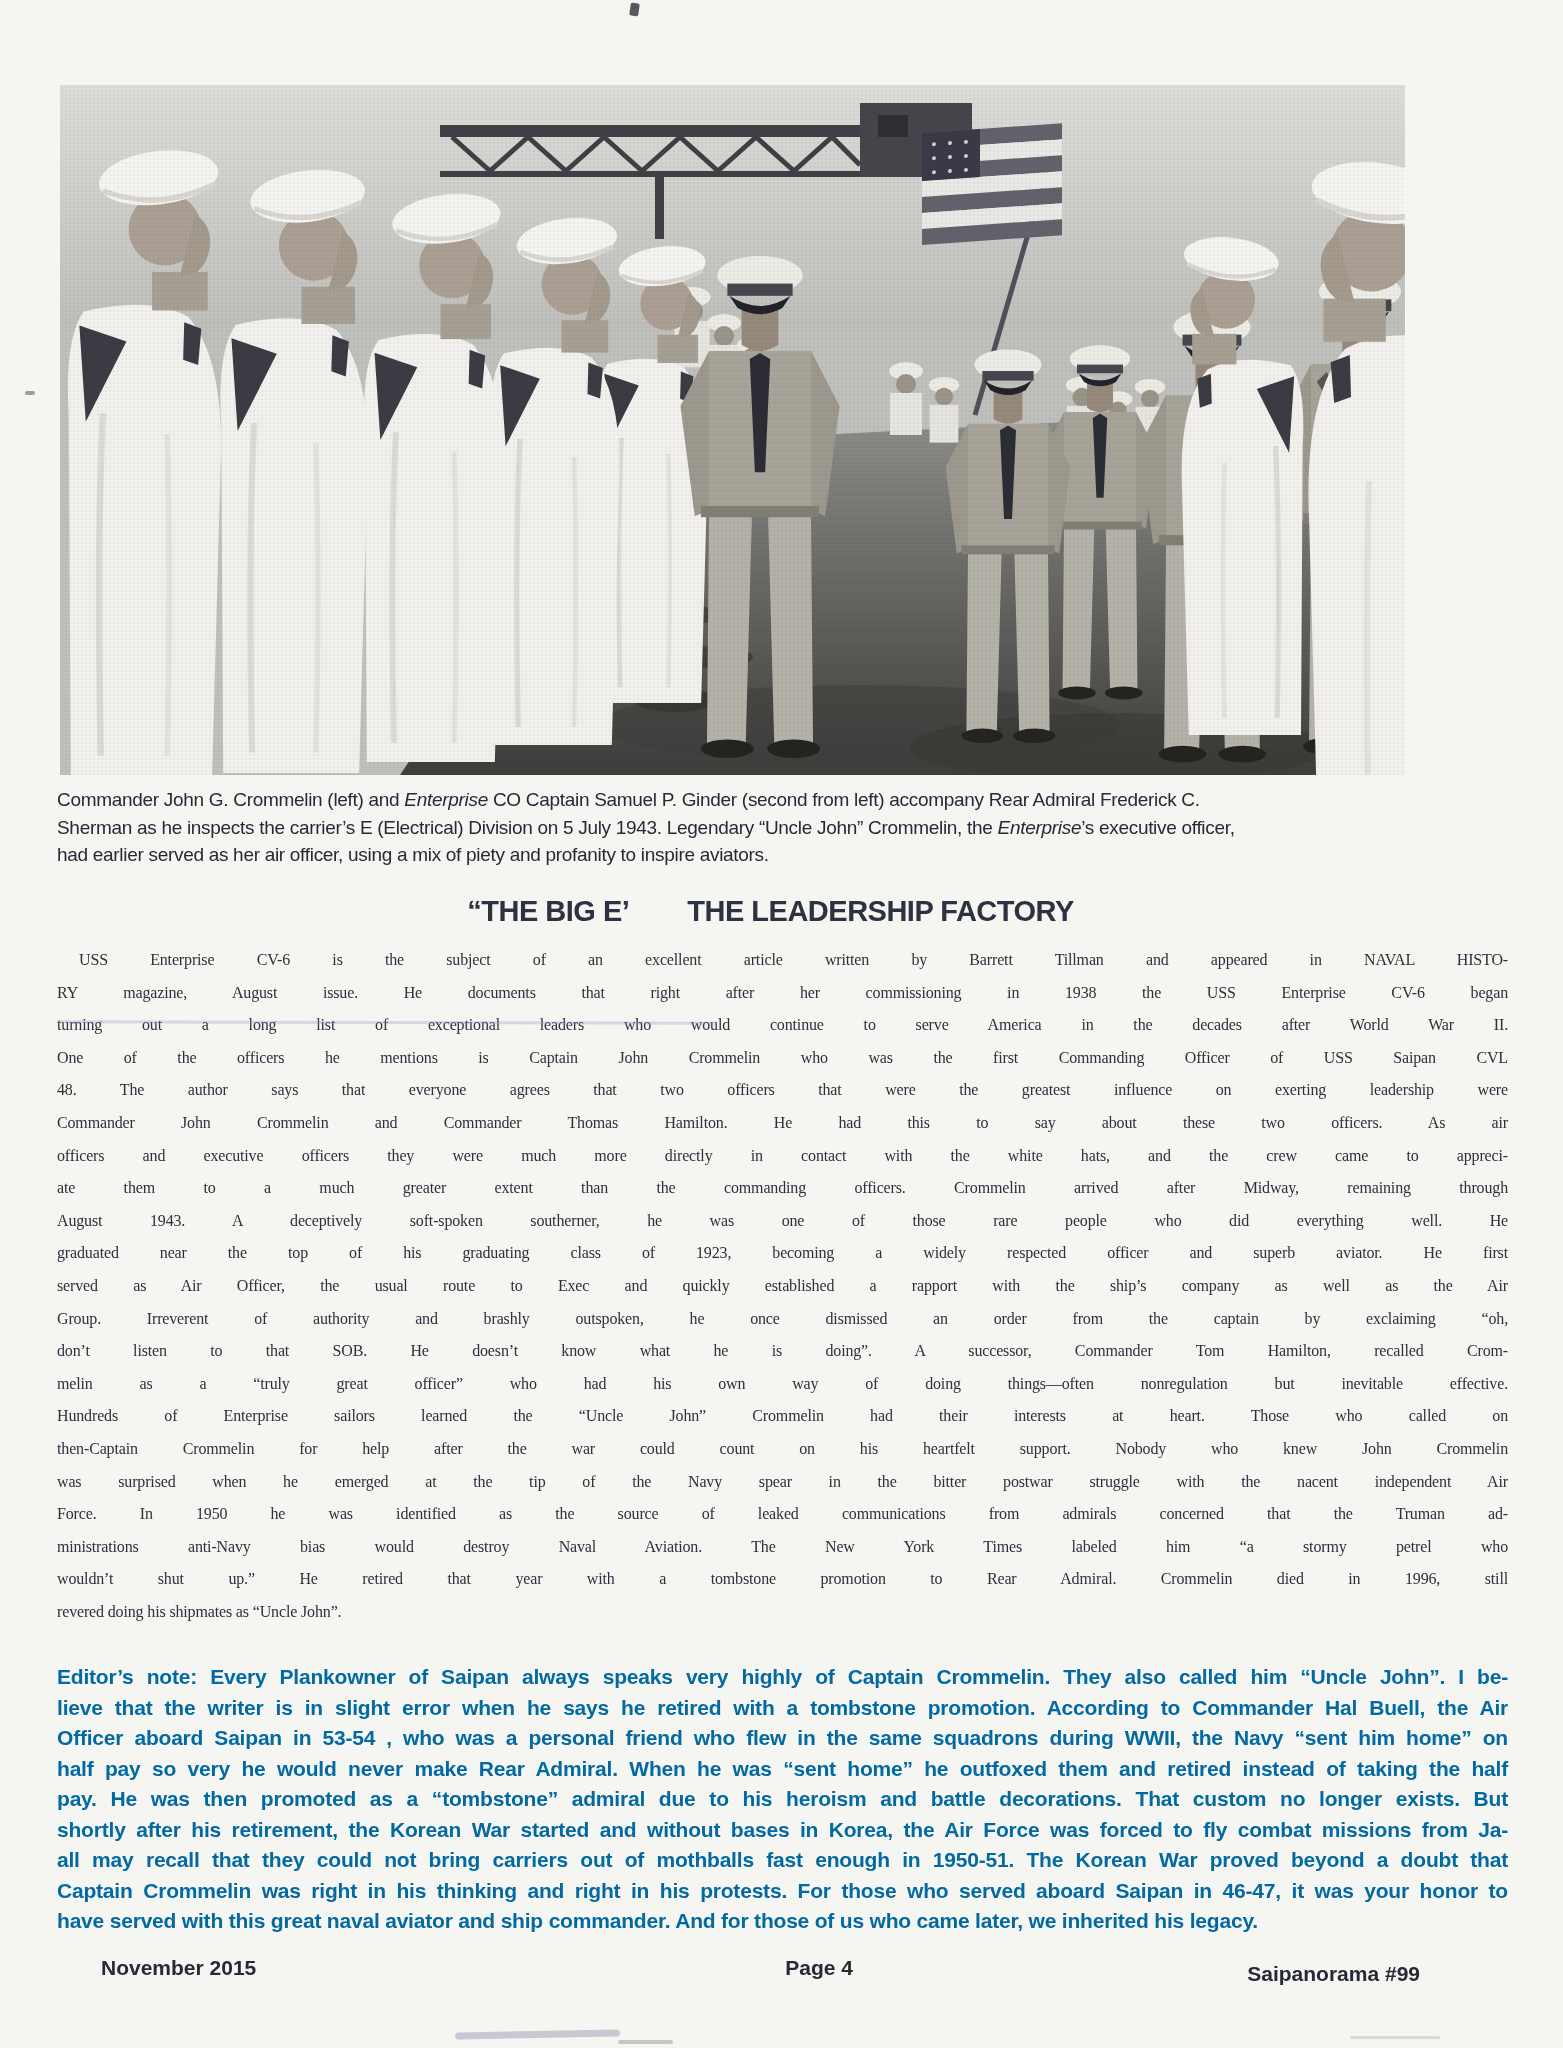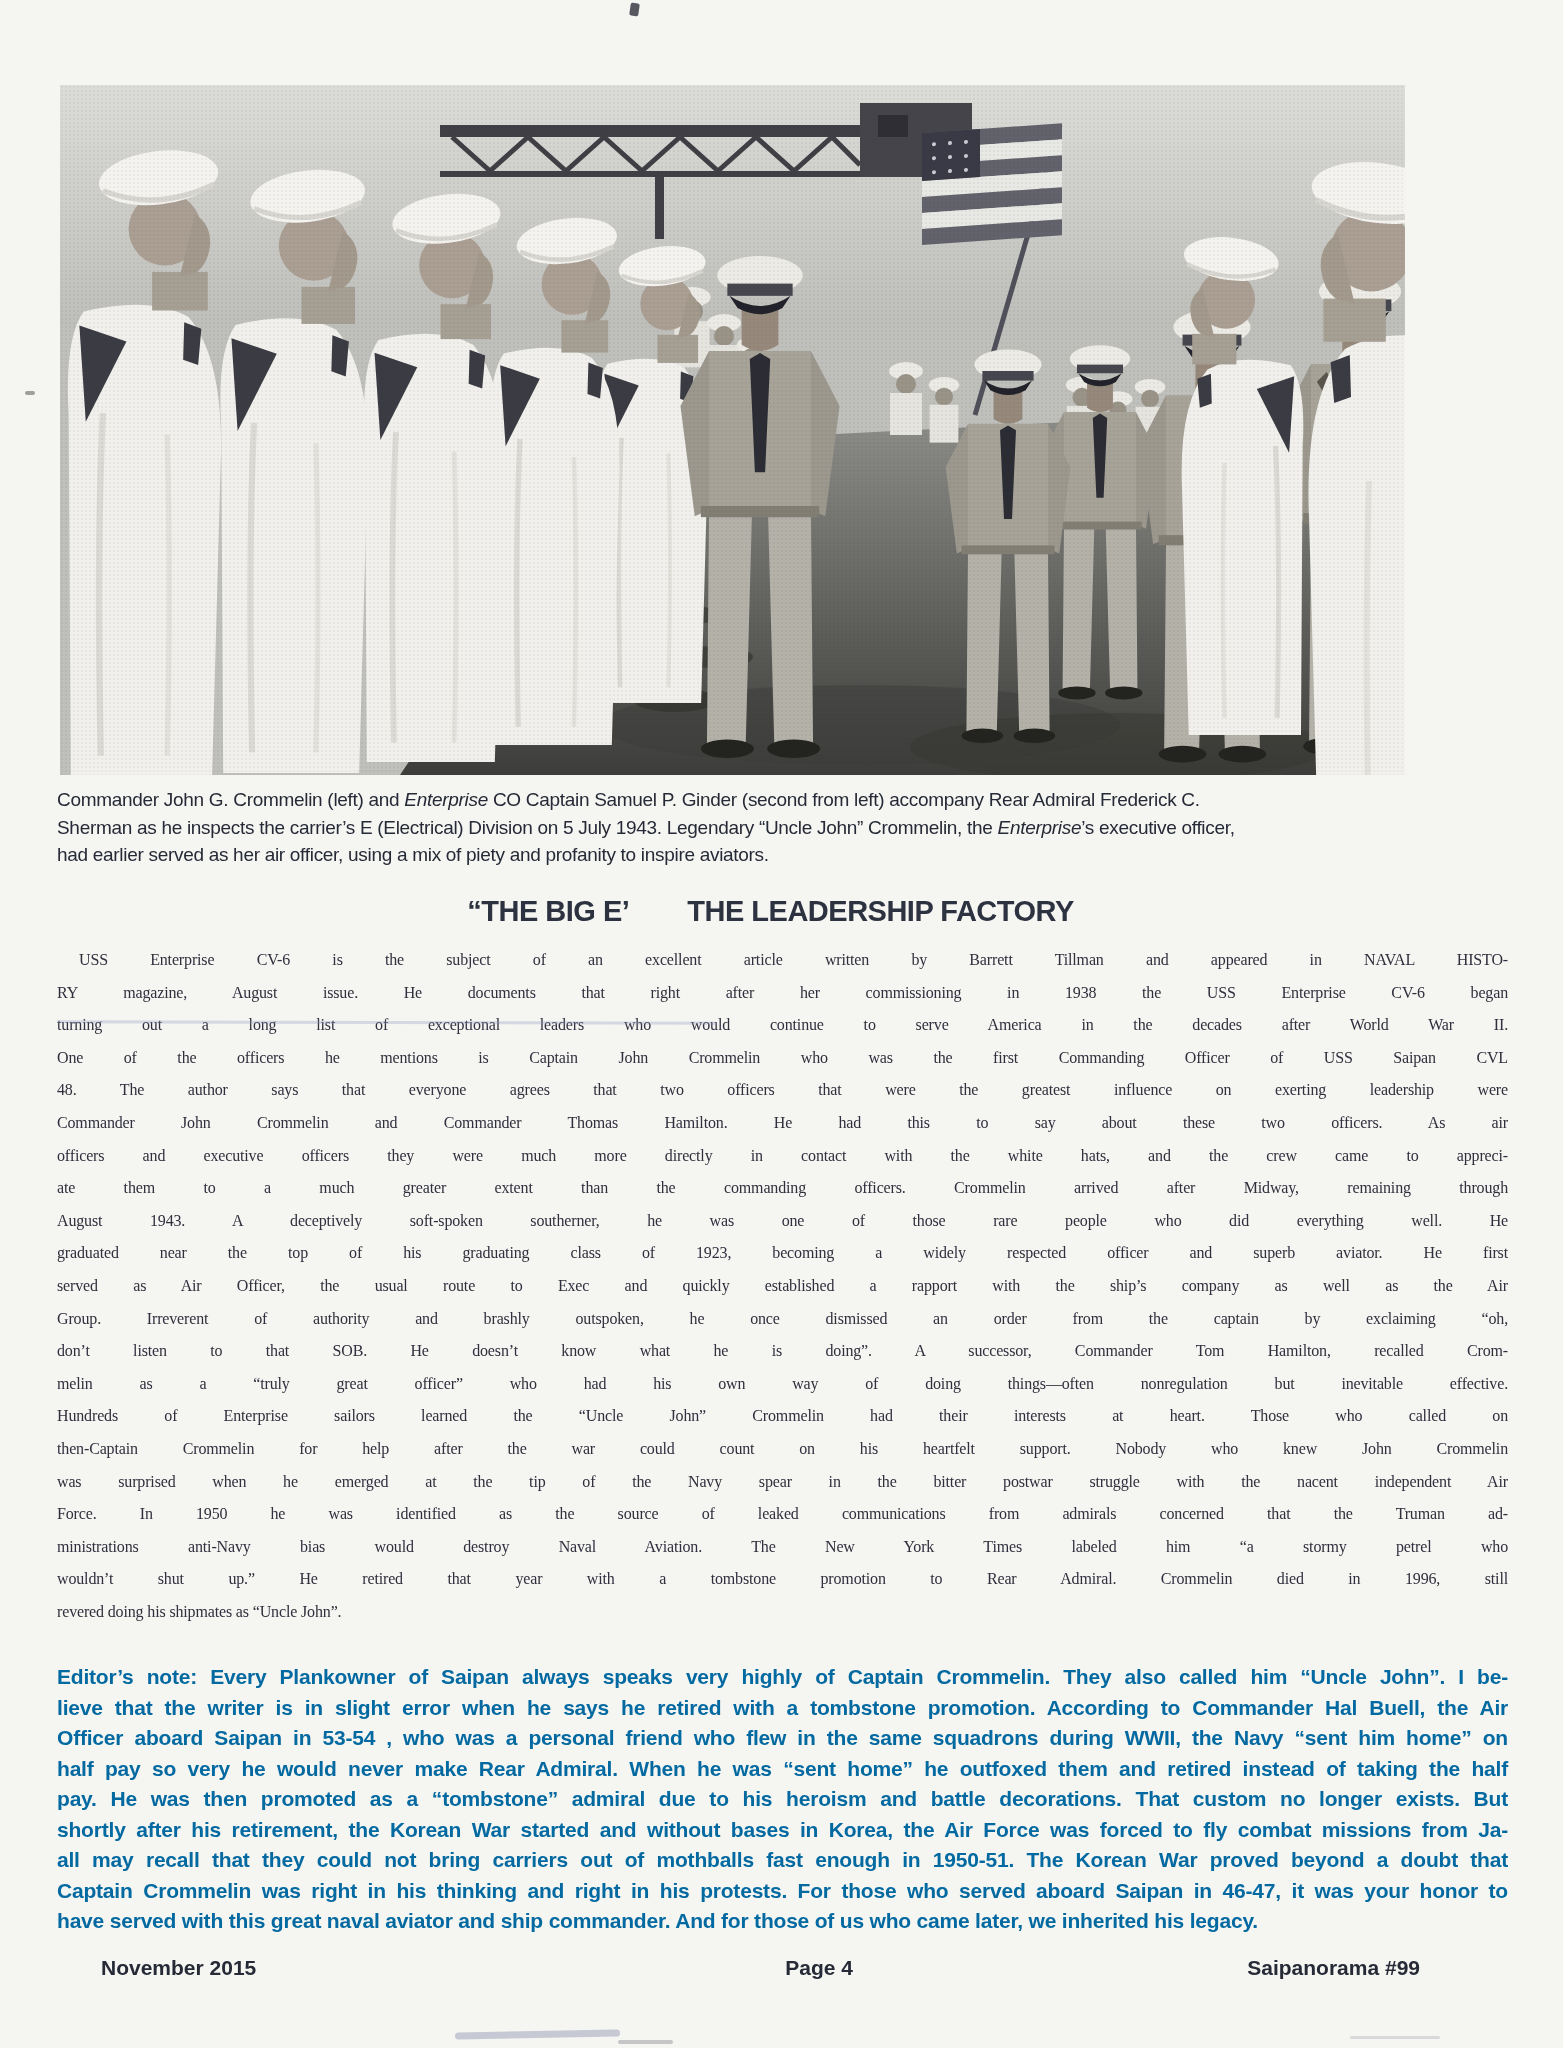--- a/index.html
+++ b/index.html
@@ -51,21 +51,21 @@
   }
   .note-line{text-align:justify;text-align-last:justify;}
   .note-line.last{text-align-last:left;}
   
   .footer{
     position:absolute;left:57px;top:1956px;width:1451px;height:30px;
     font-size:21px;font-weight:700;color:#262a36;
   }
   .f-left{position:absolute;left:0;margin-left:44px;}
   .f-center{position:absolute;left:596px;width:200px;text-align:right;}
-  .f-right{position:absolute;right:88px;}
+  .f-right{position:absolute;right:88px;margin-top:6px;}
   
   .artifact{position:absolute;pointer-events:none;}
   .mark-top{left:630px;top:3px;width:9px;height:13px;background:#3c3c46;border-radius:2px;transform:rotate(8deg);opacity:.85;}
   .mark-left{left:25px;top:391px;width:10px;height:4px;background:#666;opacity:.6;border-radius:2px;}
   .crease{left:57px;top:1021px;width:660px;height:3px;background:#8a93b8;opacity:.3;border-radius:2px;transform:rotate(.15deg);}
   .streak-1{left:455px;top:2031px;width:165px;height:7px;background:#5a648c;opacity:.3;border-radius:4px;transform:rotate(-1deg);}
   .streak-2{left:618px;top:2040px;width:55px;height:4px;background:#3c3c50;opacity:.25;border-radius:2px;}
   .streak-3{left:1350px;top:2036px;width:90px;height:3px;background:#3c3c50;opacity:.15;border-radius:2px;}
 </style>
 </head>

